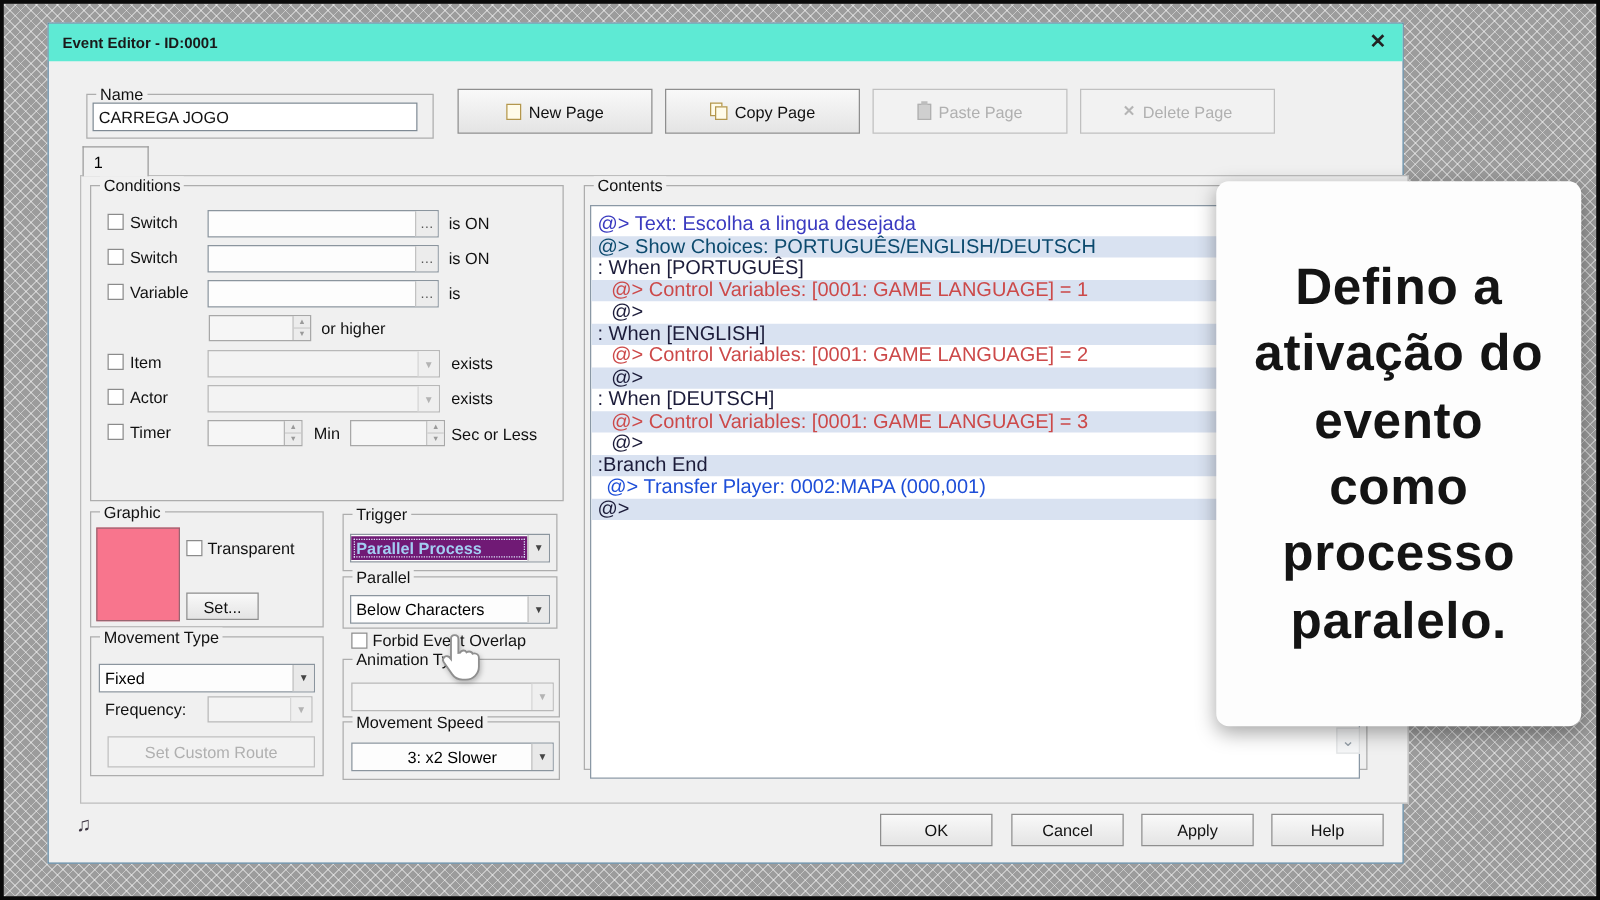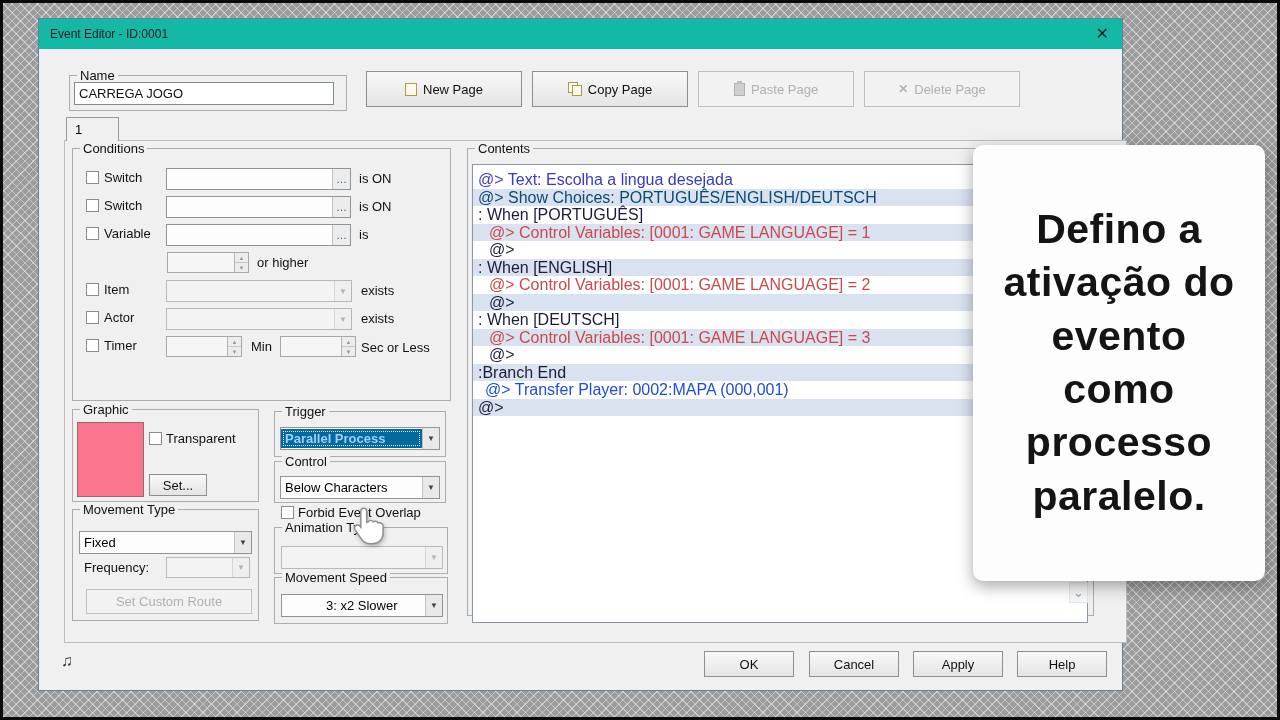--- a/index.html
+++ b/index.html
@@ -10,21 +10,21 @@
     border:3px solid #0a0a0a;
     background-color:#9c9c9c;
     background-image:
       repeating-linear-gradient(45deg, rgba(255,255,255,.42) 0 1px, transparent 1px 6px),
       repeating-linear-gradient(-45deg, rgba(255,255,255,.42) 0 1px, transparent 1px 6px);
   }
   .window{
     position:absolute; left:35px; top:15px; width:1085px; height:673px;
     background:#f0f0f0; border:1px solid #5b84a0;
   }
-  .titlebar{ position:absolute; left:0; top:0; right:0; height:30px; background:#14b8a6; }
+  .titlebar{ position:absolute; left:0; top:0; right:0; height:30px; background:#5eead4;font-weight:bold; }
   .title{ position:absolute; left:11px; top:8px; font-size:12px; color:#1a1a1a; }
   .close-x{ position:absolute; right:13px; top:5px; font-size:16px; color:#222; cursor:pointer; line-height:20px;}
   .group{ position:absolute; border:1px solid #adadad; }
   .group-label{ position:absolute; top:-8px; left:7px; background:#f0f0f0; padding:0 3px; font-size:13px; color:#111; white-space:nowrap; }
   .gray{ color:#a7a7a7; }
   .lbl{ position:absolute; font-size:13px; color:#111; white-space:nowrap; }
   .checkbox{ position:absolute; width:13px; height:13px; background:#fff; border:1px solid #8b8b8b; }
   .tfield{ position:absolute; background:#fff; border:1px solid #7f8a94; font-size:13px; padding:2px 4px; color:#111; }
   .combo{ position:absolute; background:#fdfdfd; border:1px solid #8b959e; display:flex; align-items:center; font-size:13px; }
   .combo .val{ flex:1; padding:2px 4px; white-space:nowrap; overflow:hidden; }
@@ -205,26 +205,26 @@
     <div class="combo disabled" style="left:127px; top:538px; width:84px; height:21px;">
       <span class="val"></span>
         <span class="arw">▼</span>
     </div>
     <button class="btn disabled" style="left:47px; top:570px; width:166px; height:25px;">Set Custom Route</button>
 
     <div class="group" style="left:235px; top:392px; width:172px; height:46px;">
       <span class="group-label">Trigger</span>
     </div>
     <div class="combo" style="left:241px; top:408px; width:160px; height:23px;">
-      <span class="val sel-combo-val" style="background: #0369a1; color: rgb(163, 205, 242); font-weight: bold;">Parallel Process</span>
+      <span class="val sel-combo-val" style="background: #701a75; color: rgb(163, 205, 242); font-weight: bold;">Parallel Process</span>
       <span class="arw">▼</span>
     </div>
 
     <div class="group" style="left:235px; top:442px; width:172px; height:42px;">
-      <span class="group-label">Control</span>
+      <span class="group-label">Parallel</span>
     </div>
     <div class="combo" style="left:241px; top:457px; width:160px; height:23px;">
       <span class="val">Below Characters</span>
       <span class="arw">▼</span>
     </div>
     <span class="checkbox" style="left:242px; top:487px;"></span>
     <span class="lbl" style="left:259px; top:486px;">Forbid Event Overlap</span>
 
     <div class="group" style="left:235px; top:508px; width:174px; height:47px;">
       <span class="group-label">Animation Type</span>

